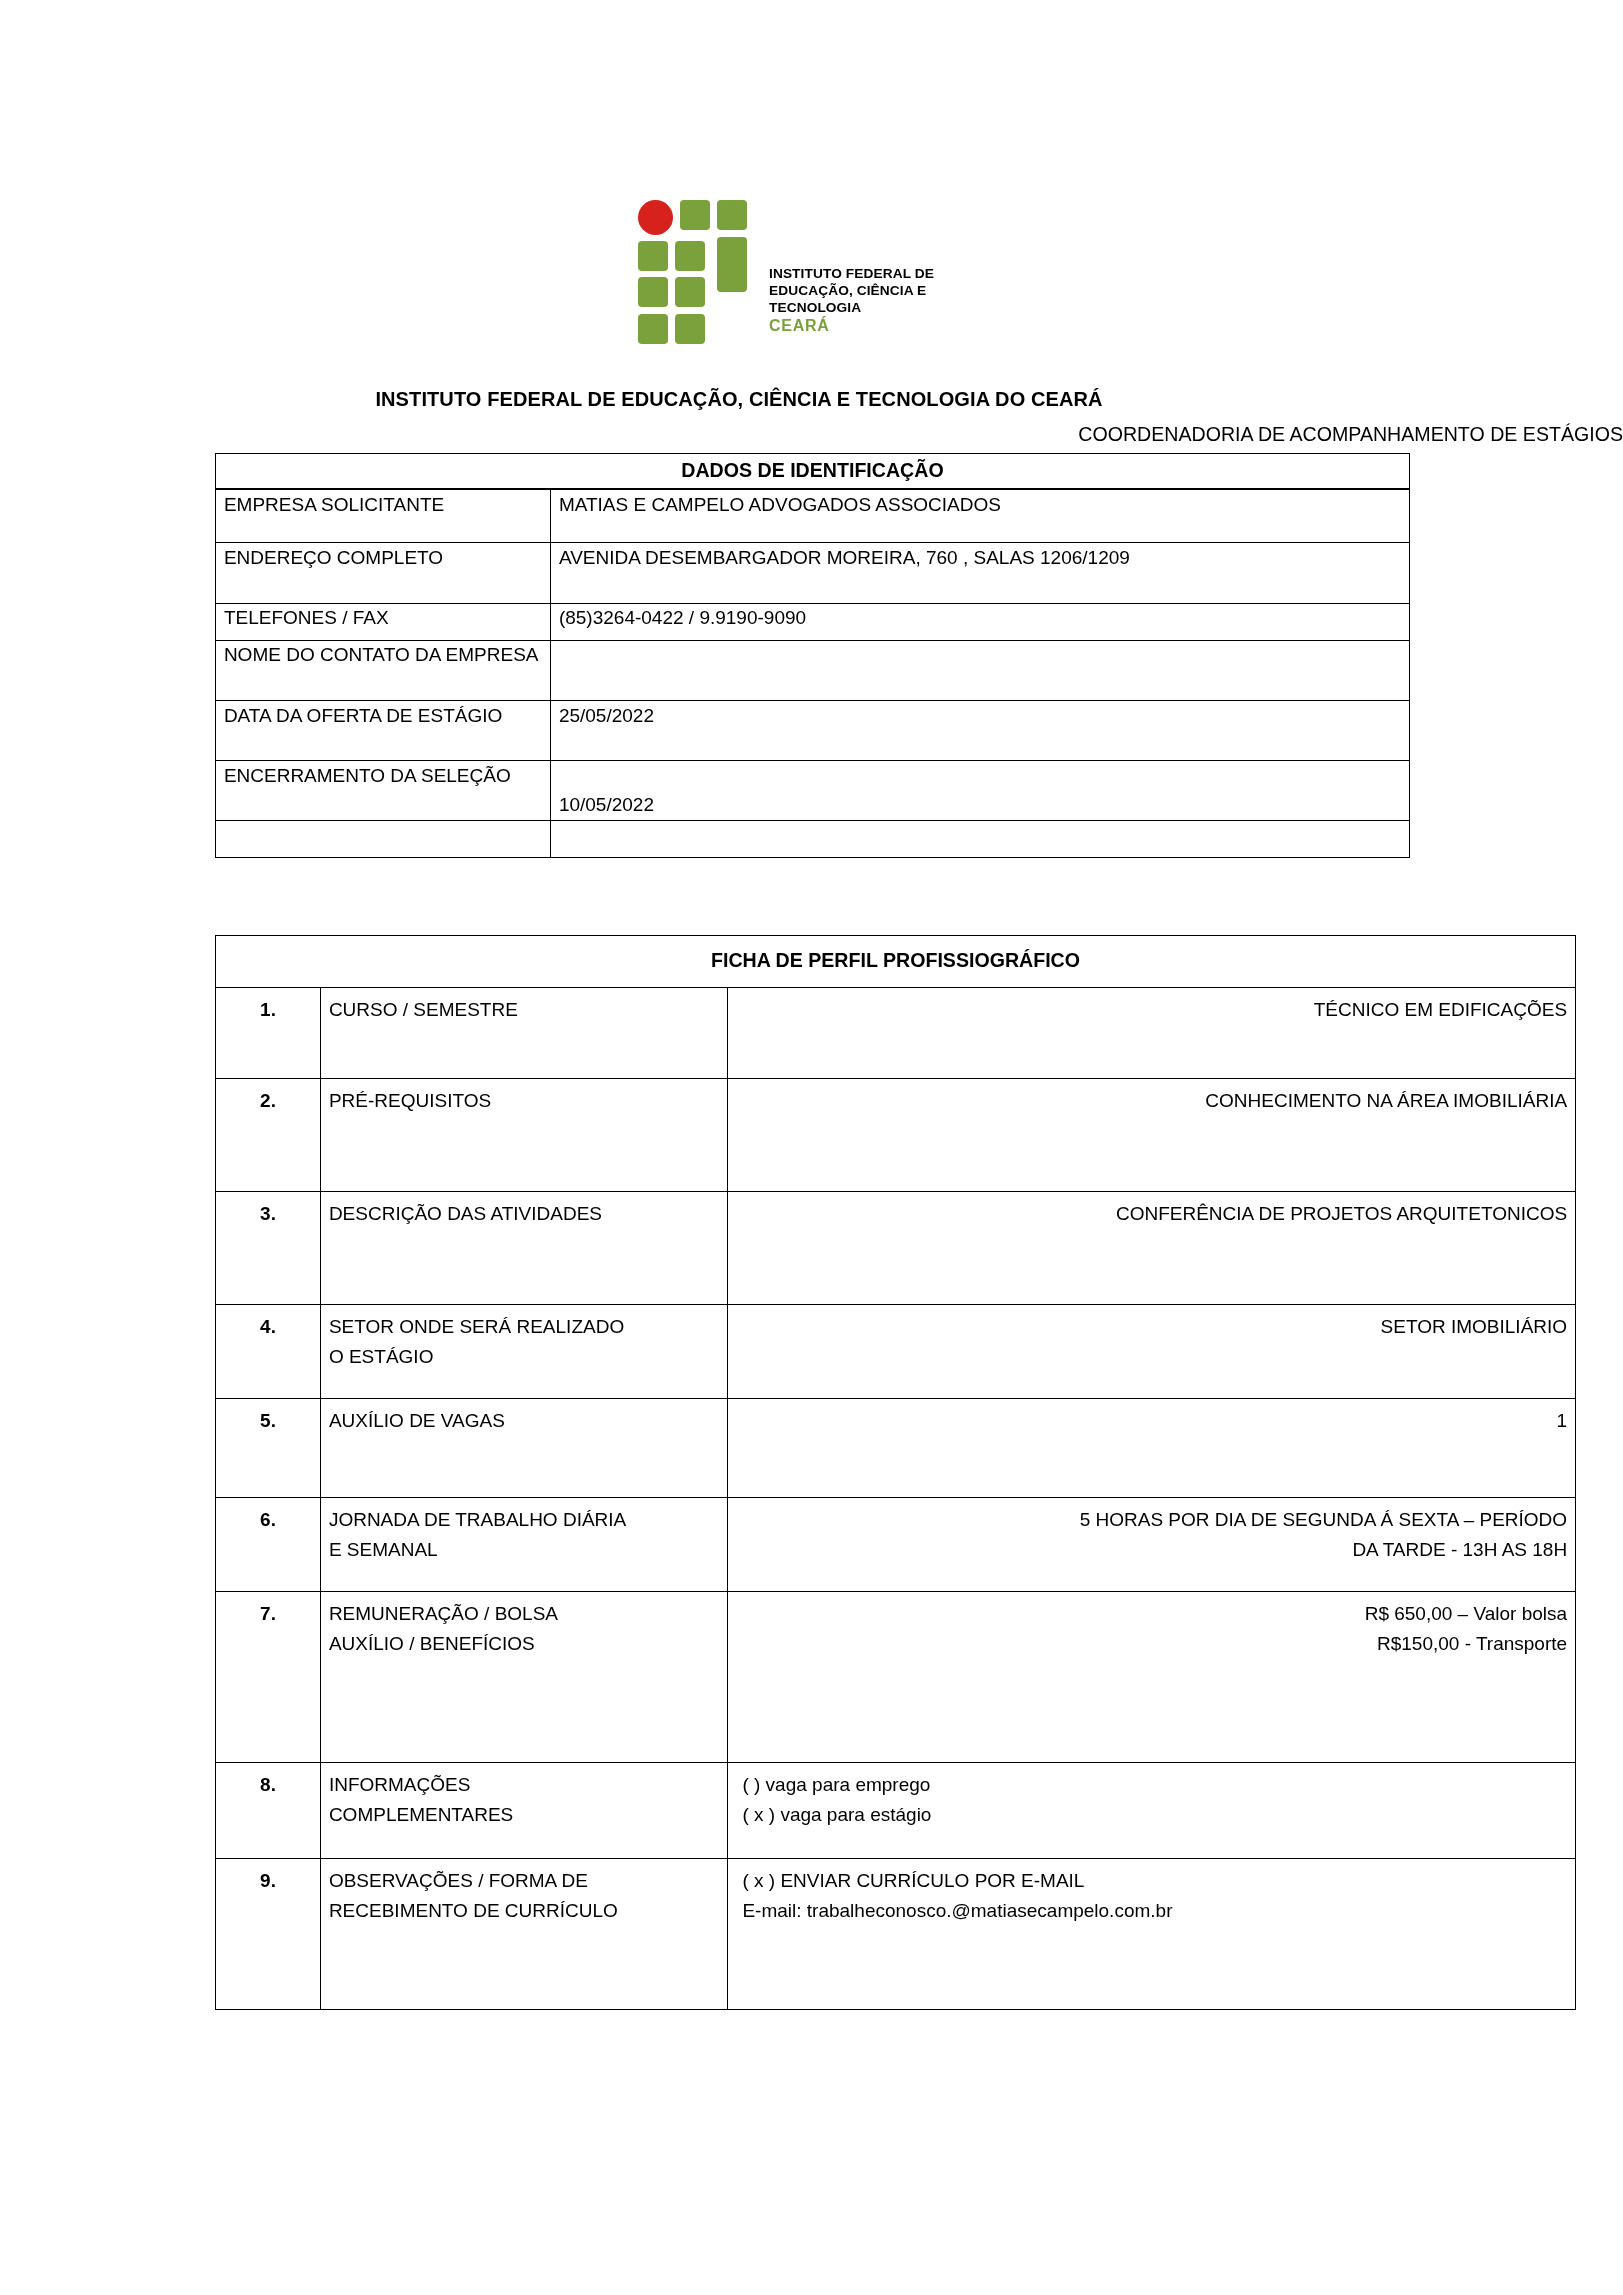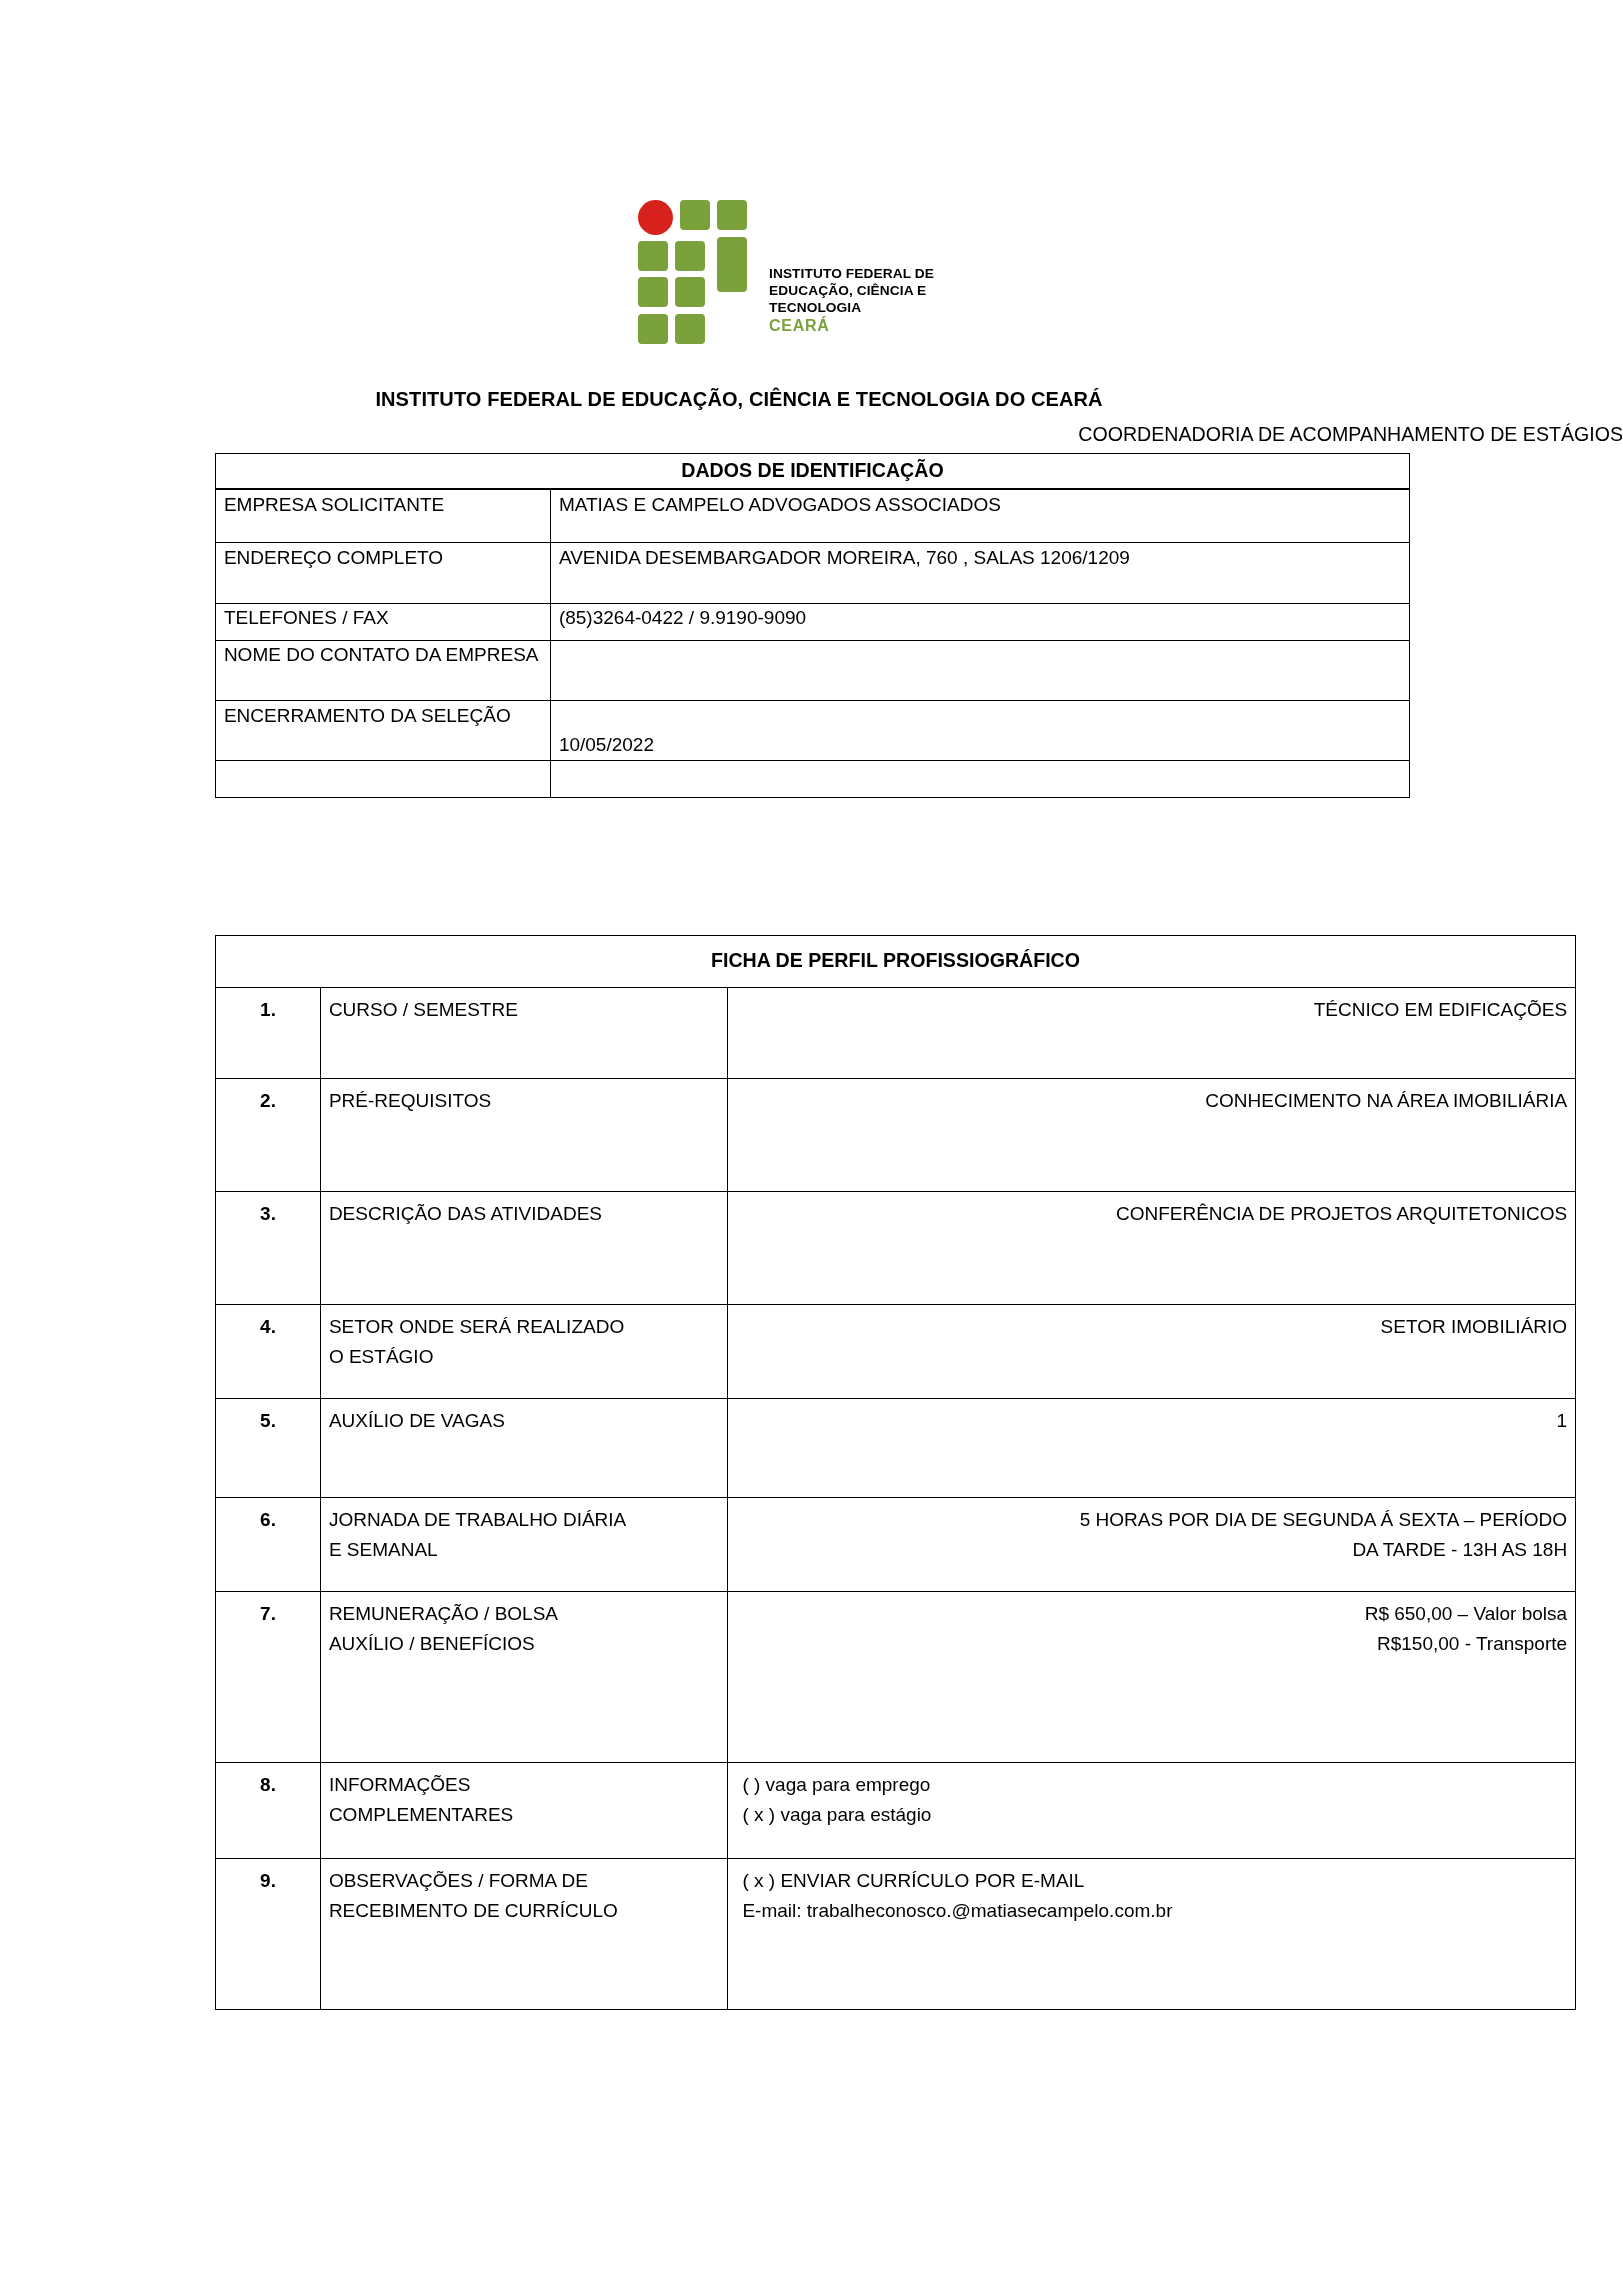--- a/index.html
+++ b/index.html
@@ -191,20 +191,24 @@
       </tr>
       <tr>
         <td style="height:31px">TELEFONES / FAX</td>
         <td>(85)3264-0422 / 9.9190-9090</td>
       </tr>
       <tr>
         <td style="height:54px">NOME DO CONTATO DA EMPRESA</td>
         <td></td>
       </tr>
       <tr>
+        <td style="height:54px">DATA DA OFERTA DE ESTÁGIO</td>
+        <td>25/05/2022</td>
+      </tr>
+      <tr>
         <td style="height:54px">ENCERRAMENTO DA SELEÇÃO</td>
         <td style="vertical-align:bottom">10/05/2022</td>
       </tr>
       <tr>
         <td style="height:31px"></td>
         <td></td>
       </tr>
     </tbody>
   </table>
 

